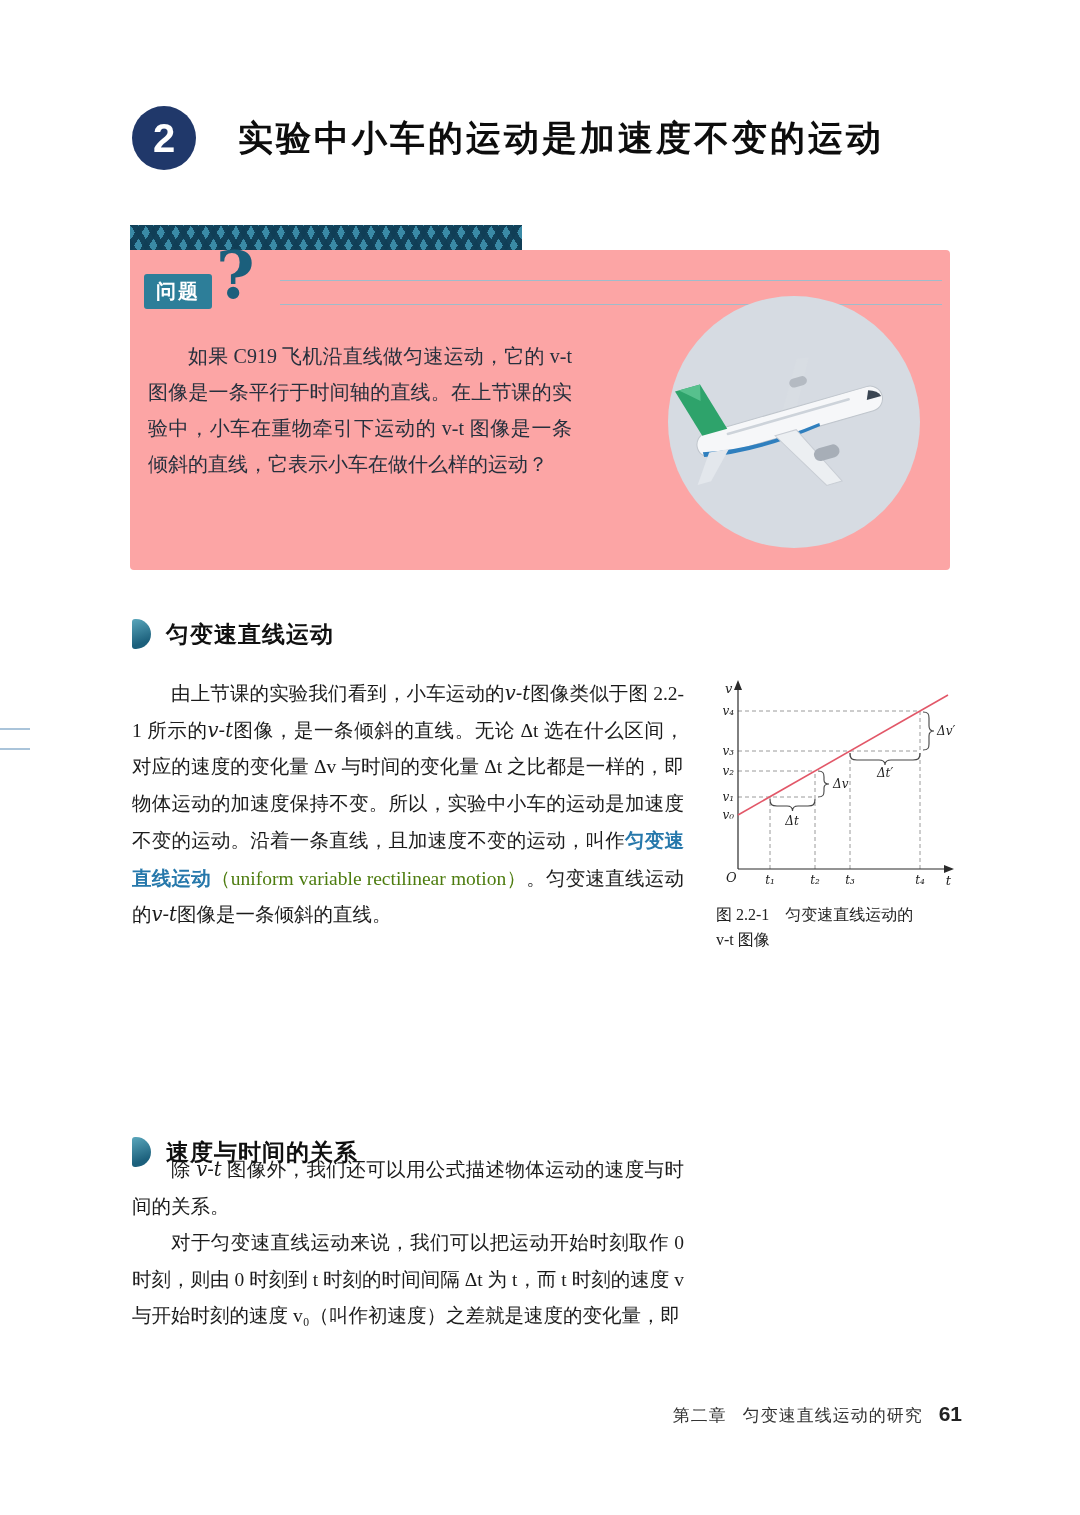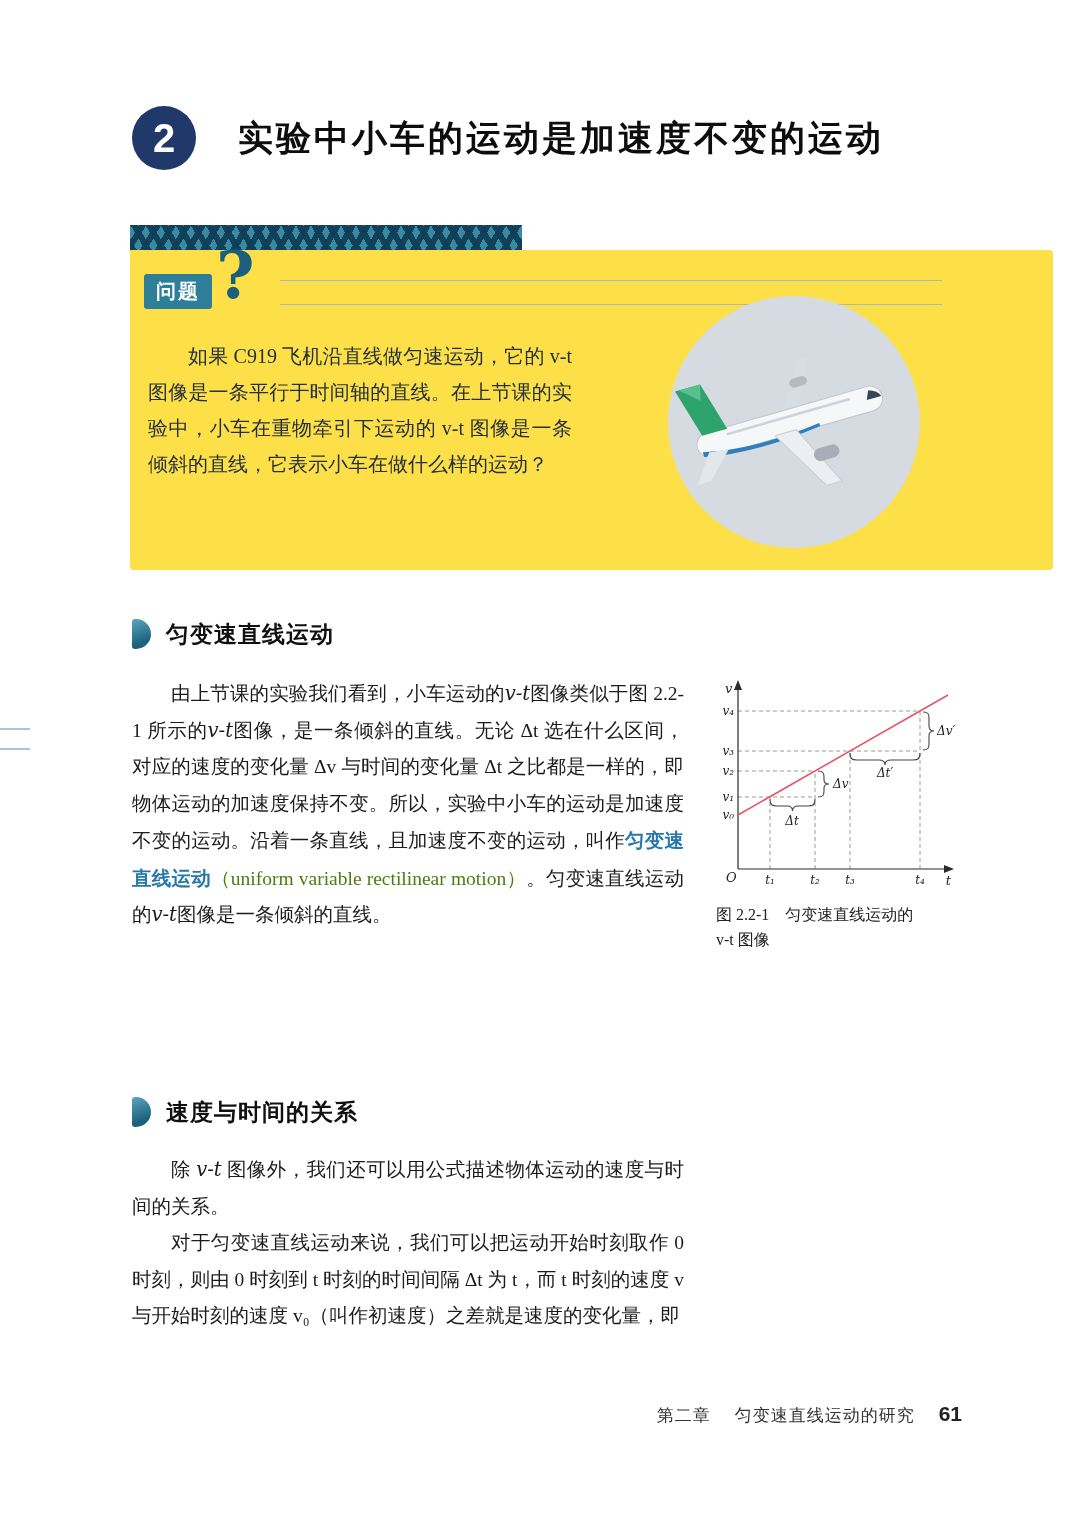--- a/index.html
+++ b/index.html
@@ -8,22 +8,22 @@
 
   
   .title-row{position:absolute;left:132px;top:106px;display:flex;align-items:center;gap:42px;}
   .badge{width:64px;height:64px;border-radius:50%;background:#20386a;color:#fff;
          font-family:"Liberation Sans",sans-serif;font-size:40px;font-weight:bold;
          display:flex;align-items:center;justify-content:center;}
   .page-title{font-family:"Liberation Sans",sans-serif;font-weight:bold;font-size:35px;
               color:#0d0d0d;letter-spacing:3px;white-space:nowrap;}
 
   
-  .problem-box{position:absolute;left:130px;top:250px;width:923px;height:320px;
-               background:#fde047;border-radius:0 4px 4px 4px;}
+  .problem-box{position:absolute;left:130px;top:250px;width:820px;height:320px;
+               background:#fca5a5;border-radius:0 4px 4px 4px;}
   .zigzag{position:absolute;left:0;top:-25px;width:392px;height:25px;
           background:
             repeating-linear-gradient(60deg, rgba(16,62,86,.95) 0 6px, transparent 6px 13px),
             repeating-linear-gradient(-60deg, rgba(16,62,86,.95) 0 6px, transparent 6px 13px),
             #3a8aa6;}
   .problem-label{position:absolute;left:14px;top:24px;background:#2d7e99;color:#ffffff;
                  font-family:"Liberation Sans",sans-serif;font-size:20px;font-weight:bold;
                  padding:4px 12px;border-radius:3px;letter-spacing:2px;}
   .qmark{position:absolute;left:86px;top:-14px;font-size:66px;font-weight:bold;color:#1b5f7c;
          font-family:"DejaVu Serif",serif;}
@@ -31,21 +31,21 @@
   .rule.r1{top:30px;}
   .rule.r2{top:54px;}
   .question-text{position:absolute;left:18px;top:88px;width:424px;font-size:20px;
                  line-height:36px;color:#26303d;text-indent:2em;text-align:justify;}
   .plane-circle{position:absolute;left:538px;top:46px;width:252px;height:252px;
                 border-radius:50%;background:#d6dbe2;}
   .plane-circle svg{width:100%;height:100%;}
 
   
   .sec-head{position:absolute;left:132px;display:flex;align-items:center;gap:15px;height:32px;}
-  .sec-head.s1{top:618px;} .sec-head.s2{top:1096px;}
+  .sec-head.s1{top:618px;} .sec-head.s2{top:1136px;}
   .marker{width:19px;height:30px;background:linear-gradient(160deg,#5aa7bc 0%,#1c607c 75%);
           border-radius:3px 15px 15px 3px;}
   .sec-title{font-family:"Liberation Sans",sans-serif;font-weight:bold;font-size:23px;
              color:#101010;letter-spacing:1px;}
 
   
   .article{position:absolute;left:132px;width:552px;font-size:19.5px;line-height:36.5px;
            text-align:justify;}
   .article.a1{top:676px;} .article.a2{top:1152px;}
   .para{margin:0;text-indent:2em;}
@@ -59,21 +59,21 @@
   .fig-caption{margin-top:8px;font-size:16px;line-height:25px;color:#222;padding-left:6px;}
   .axis{stroke:#2b2b2b;stroke-width:1.2;fill:none;}
   .arrow{fill:#2b2b2b;}
   .dash{stroke:#9a9a9a;stroke-width:1;stroke-dasharray:4 3;fill:none;}
   .vline{stroke:#e25768;stroke-width:1.6;fill:none;}
   .brace{stroke:#444;stroke-width:1.1;fill:none;}
   .glabel{font-family:"DejaVu Serif",serif;font-style:italic;font-size:12px;fill:#1f1f1f;}
   .gaxis{font-family:"DejaVu Serif",serif;font-style:italic;font-size:13px;fill:#1f1f1f;}
 
   
-  .footer{position:absolute;top:1402px;right:118px;display:flex;align-items:baseline;gap:24px;}
+  .footer{position:absolute;top:1402px;right:118px;display:flex;align-items:baseline;gap:16px;}
   .f-chap,.f-sec{font-size:17px;color:#333;letter-spacing:1px;}
   .f-num{font-family:"Liberation Sans",sans-serif;font-size:21px;font-weight:bold;color:#222;}
   .edge-mark{position:absolute;left:0;width:30px;height:2px;background:#aac4da;}
   .edge-mark.m1{top:728px;} .edge-mark.m2{top:748px;}
 </style>
 </head>
 <body>
 
 <div class="page">
 

